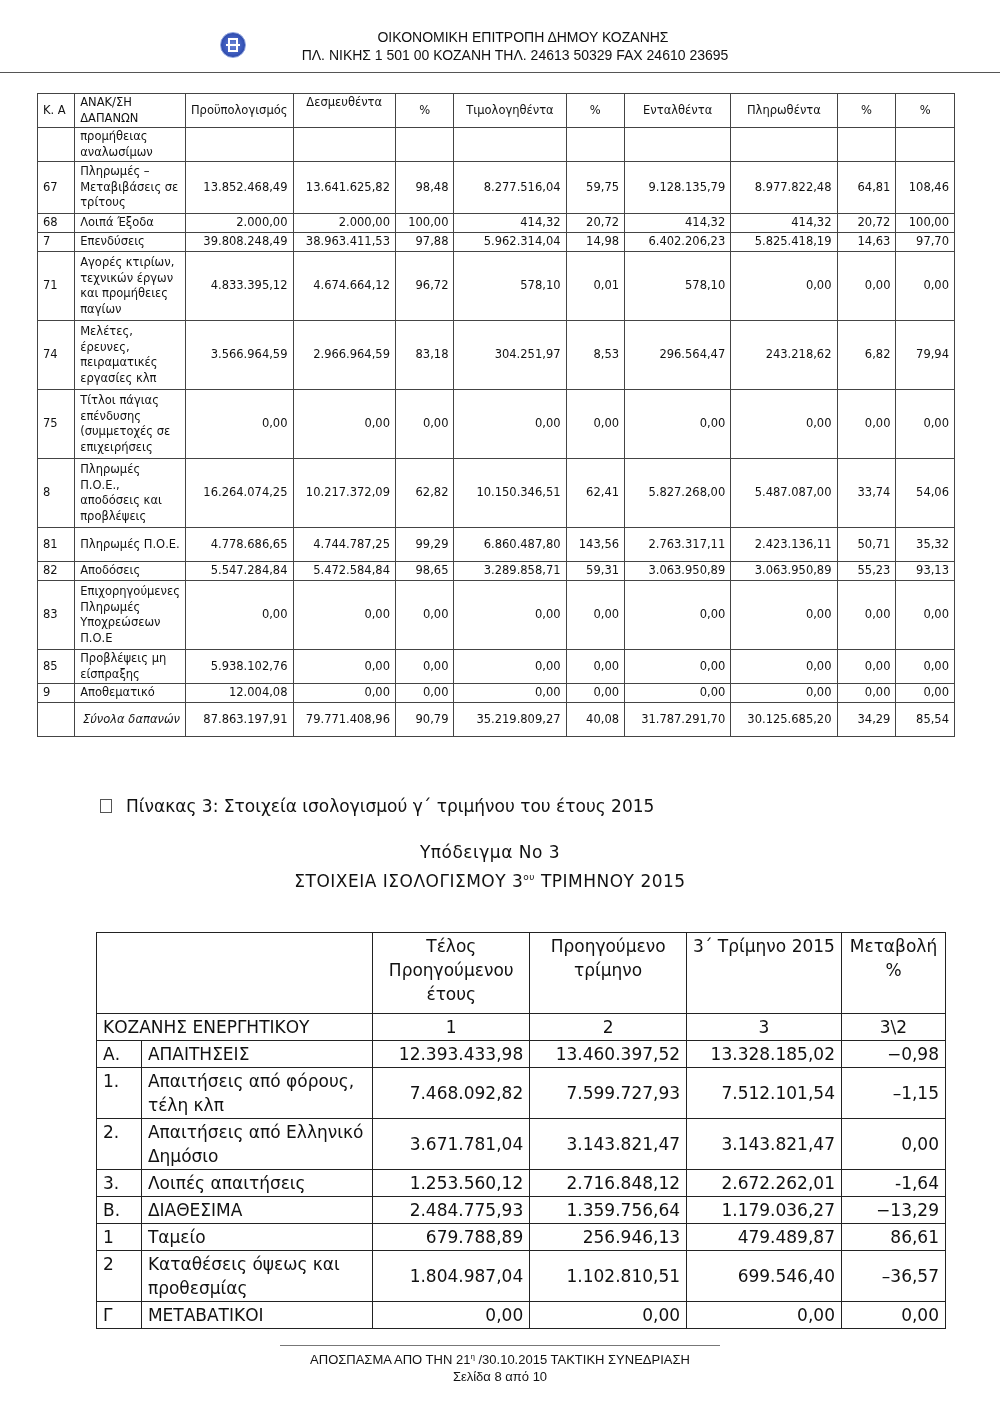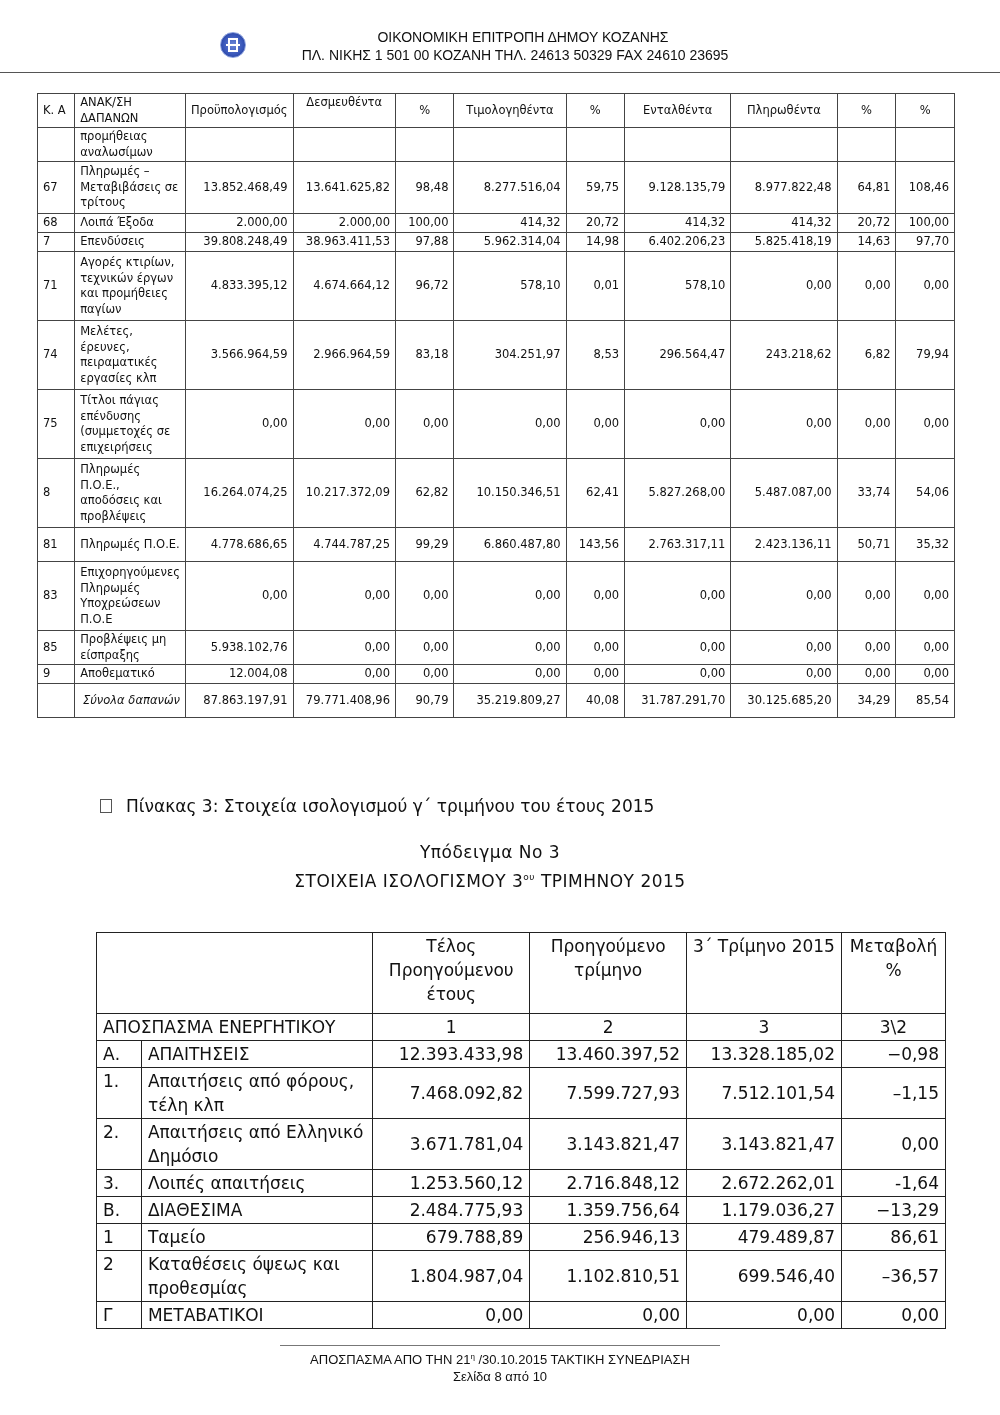--- a/index.html
+++ b/index.html
@@ -182,20 +182,33 @@
         <td class="num">4.778.686,65</td>
         <td class="num">4.744.787,25</td>
         <td class="num">99,29</td>
         <td class="num">6.860.487,80</td>
         <td class="num">143,56</td>
         <td class="num">2.763.317,11</td>
         <td class="num">2.423.136,11</td>
         <td class="num">50,71</td>
         <td class="num">35,32</td>
       </tr>
+      <tr style="height: 19px;">
+        <td class="code">82</td>
+        <td>Αποδόσεις</td>
+        <td class="num">5.547.284,84</td>
+        <td class="num">5.472.584,84</td>
+        <td class="num">98,65</td>
+        <td class="num">3.289.858,71</td>
+        <td class="num">59,31</td>
+        <td class="num">3.063.950,89</td>
+        <td class="num">3.063.950,89</td>
+        <td class="num">55,23</td>
+        <td class="num">93,13</td>
+      </tr>
       <tr style="height: 69px;">
         <td class="code">83</td>
         <td>Επιχορηγούμενες Πληρωμές Υποχρεώσεων Π.Ο.Ε</td>
         <td class="num">0,00</td>
         <td class="num">0,00</td>
         <td class="num">0,00</td>
         <td class="num">0,00</td>
         <td class="num">0,00</td>
         <td class="num">0,00</td>
         <td class="num">0,00</td>
@@ -264,21 +277,21 @@
   </colgroup>
   <tbody id="t2body">
     <tr>
       <td colspan="2" style="height:78px"></td>
       <td class="ctr" style="vertical-align:top">Τέλος Προηγούμενου έτους</td>
       <td class="ctr" style="vertical-align:top">Προηγούμενο τρίμηνο</td>
       <td class="ctr" style="vertical-align:top">3΄ Τρίμηνο 2015</td>
       <td class="ctr" style="vertical-align:top">Μεταβολή %</td>
     </tr>
     <tr>
-      <td colspan="2">ΑΠΟΣΠΑΣΜΑ ΕΝΕΡΓΗΤΙΚΟΥ</td>
+      <td colspan="2">ΚΟΖΑΝΗΣ ΕΝΕΡΓΗΤΙΚΟΥ</td>
       <td class="ctr">1</td>
       <td class="ctr">2</td>
       <td class="ctr">3</td>
       <td class="ctr">3\2</td>
     </tr>
   <tr>
         <td>Α.</td>
         <td>ΑΠΑΙΤΗΣΕΙΣ</td>
         <td class="num">12.393.433,98</td>
         <td class="num">13.460.397,52</td>

